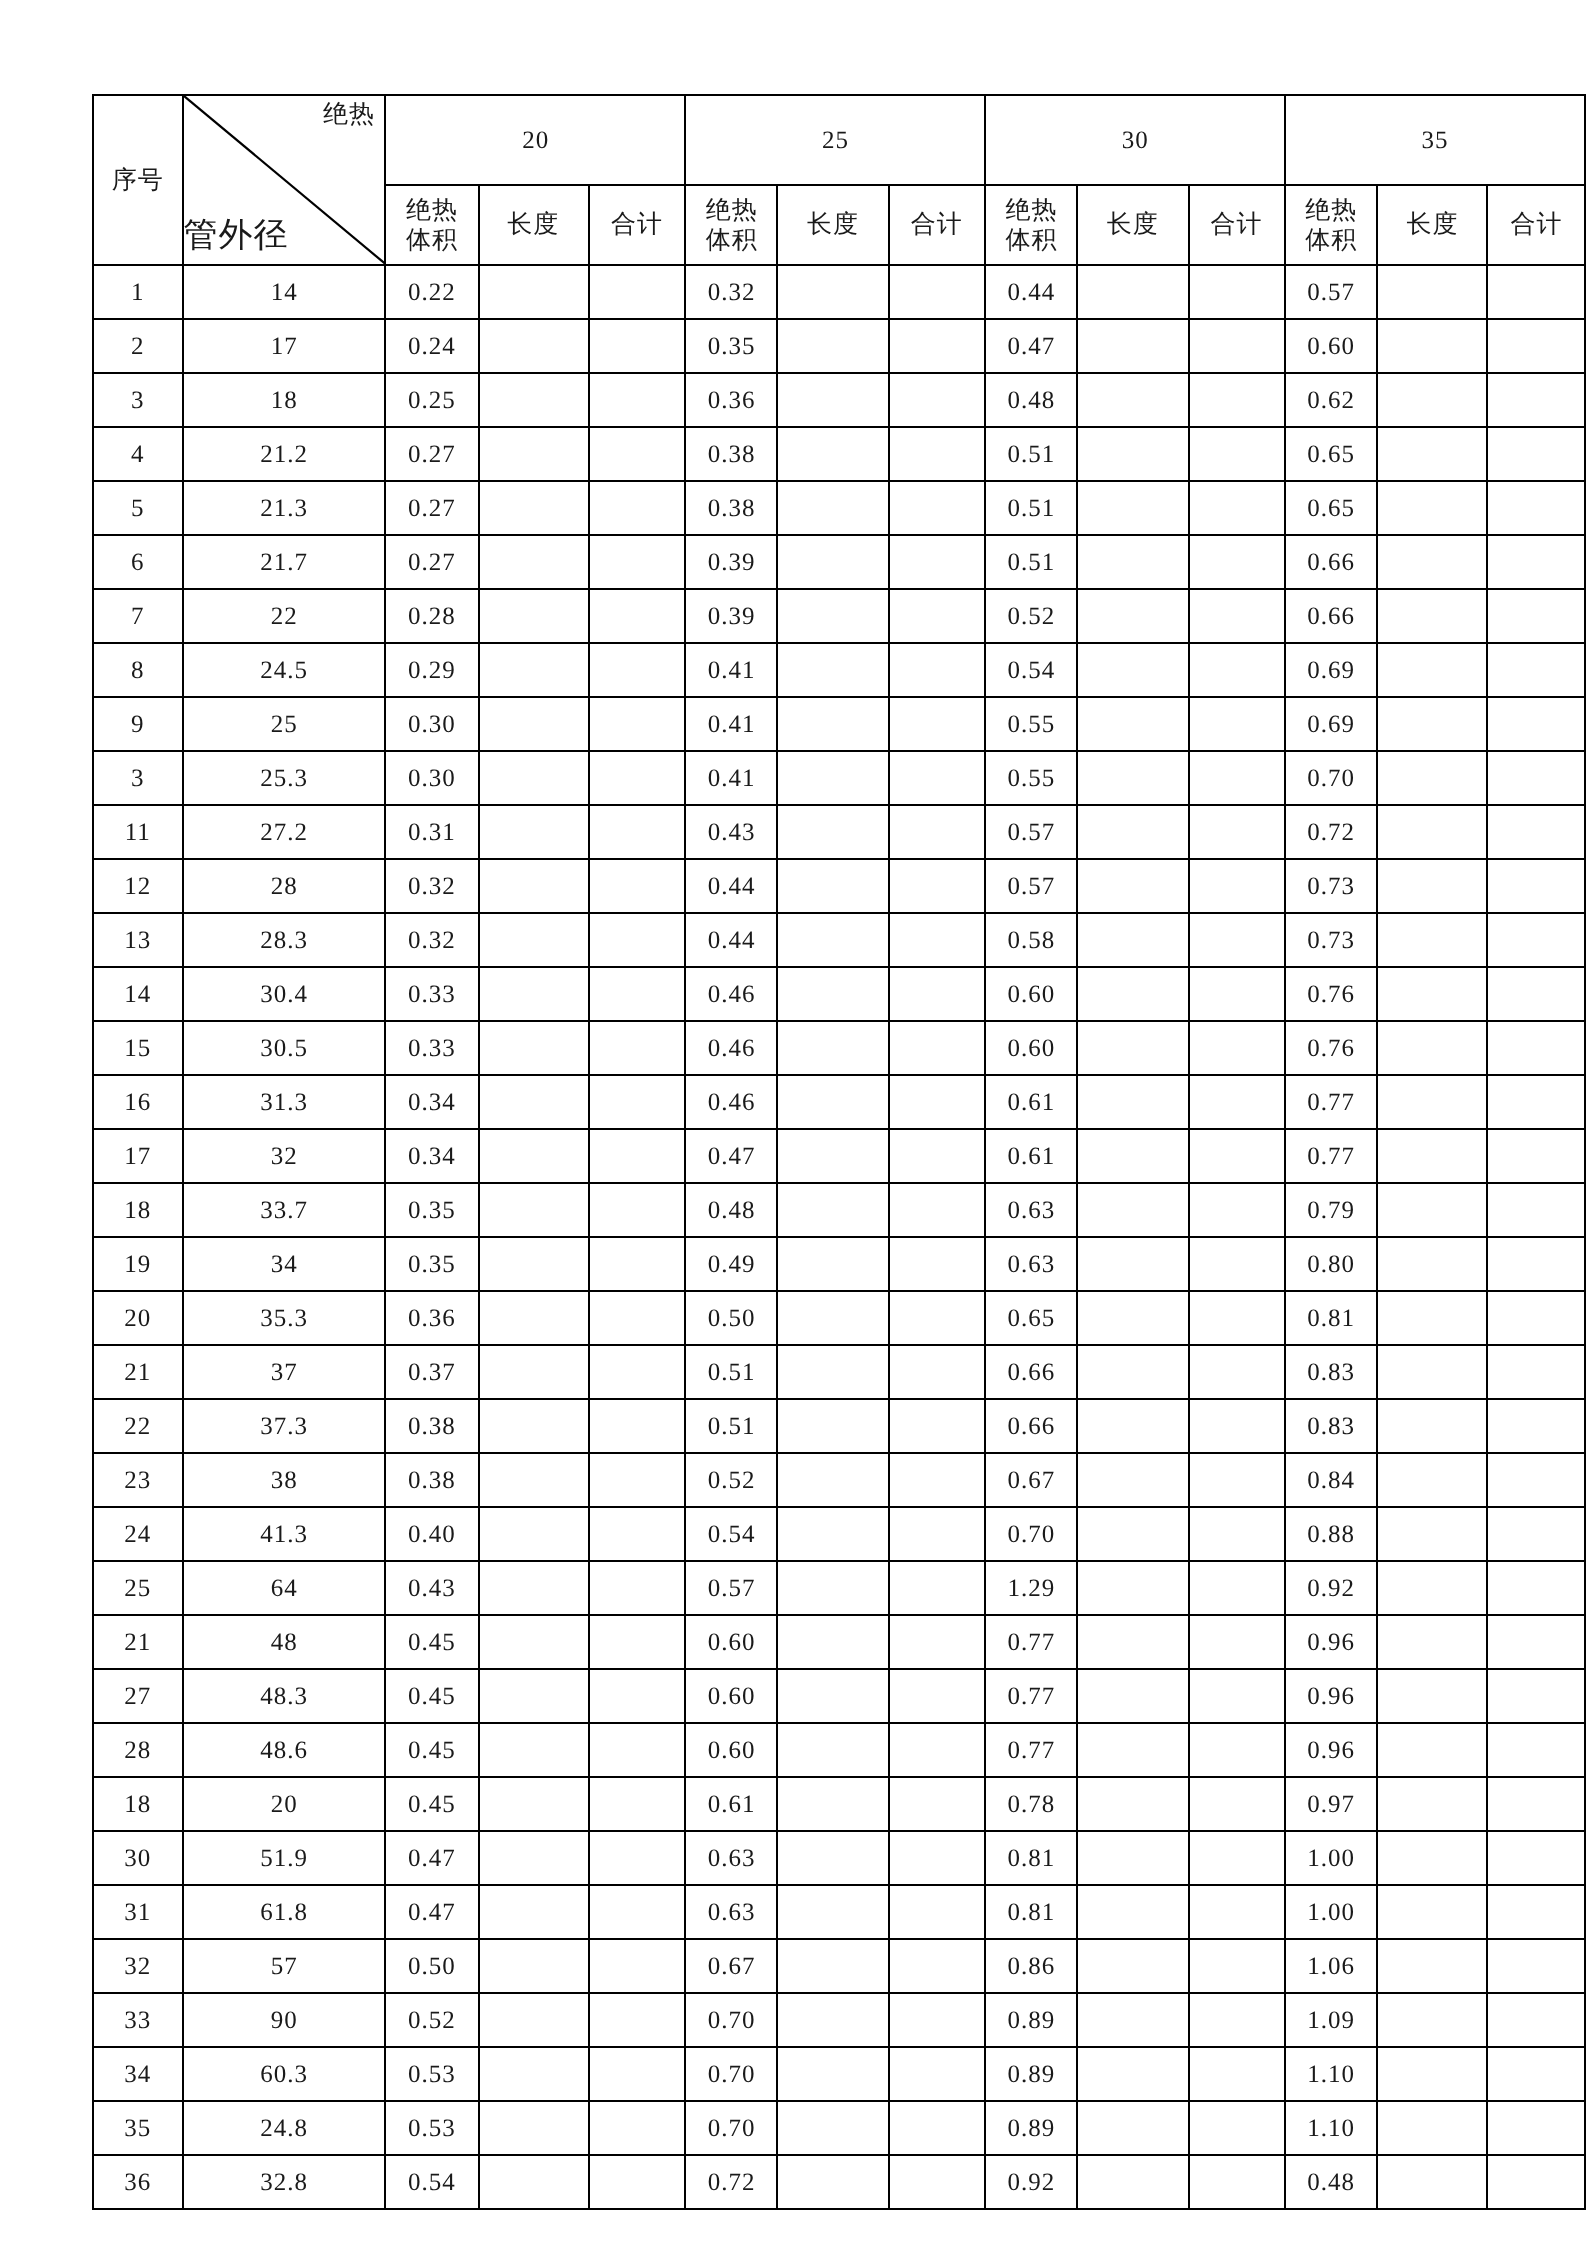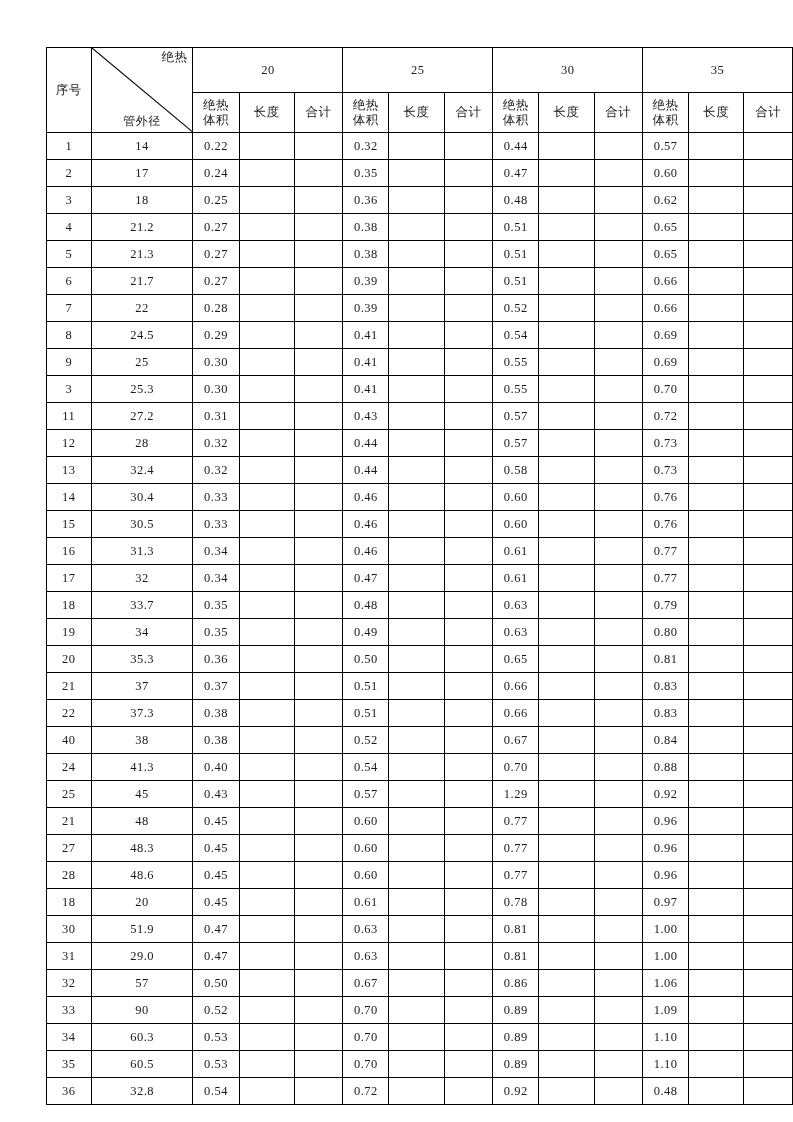--- a/index.html
+++ b/index.html
@@ -86,22 +86,22 @@
     top: 3px;
     font-size: 12.5px;
     line-height: 1.1;
     letter-spacing: 0.5px;
   }
   .diag-bottom {
     position: absolute;
     left: 6px;
     bottom: 4px;
     width: 100%;
-    text-align: center;
-    font-size: 12px;
+    text-align: left;
+    font-size: 17px;
     line-height: 1.1;
     letter-spacing: 0.5px;
     transform: translateX(-6px);
   }
 
   .group-label {
     font-size: 12.5px;
     letter-spacing: 1px;
   }
 
@@ -383,21 +383,21 @@
           <td class="num cell-yellow"></td>
           <td class="num cell-white">0.57</td>
           <td class="num cell-orange"></td>
           <td class="num cell-yellow"></td>
           <td class="num cell-white">0.73</td>
           <td class="num cell-orange"></td>
           <td class="num cell-yellow"></td>
         </tr>
         <tr class="data-row">
           <td class="num cell-white">13</td>
-          <td class="num cell-white">32.4</td>
+          <td class="num cell-white">28.3</td>
           <td class="num cell-white">0.32</td>
           <td class="num cell-orange"></td>
           <td class="num cell-yellow"></td>
           <td class="num cell-white">0.44</td>
           <td class="num cell-orange"></td>
           <td class="num cell-yellow"></td>
           <td class="num cell-white">0.58</td>
           <td class="num cell-orange"></td>
           <td class="num cell-yellow"></td>
           <td class="num cell-white">0.73</td>
@@ -542,21 +542,21 @@
           <td class="num cell-orange"></td>
           <td class="num cell-yellow"></td>
           <td class="num cell-white">0.66</td>
           <td class="num cell-orange"></td>
           <td class="num cell-yellow"></td>
           <td class="num cell-white">0.83</td>
           <td class="num cell-orange"></td>
           <td class="num cell-yellow"></td>
         </tr>
         <tr class="data-row">
-          <td class="num cell-white">40</td>
+          <td class="num cell-white">23</td>
           <td class="num cell-white">38</td>
           <td class="num cell-white">0.38</td>
           <td class="num cell-orange"></td>
           <td class="num cell-yellow"></td>
           <td class="num cell-white">0.52</td>
           <td class="num cell-orange"></td>
           <td class="num cell-yellow"></td>
           <td class="num cell-white">0.67</td>
           <td class="num cell-orange"></td>
           <td class="num cell-yellow"></td>
@@ -575,21 +575,21 @@
           <td class="num cell-yellow"></td>
           <td class="num cell-white">0.70</td>
           <td class="num cell-orange"></td>
           <td class="num cell-yellow"></td>
           <td class="num cell-white">0.88</td>
           <td class="num cell-orange"></td>
           <td class="num cell-yellow"></td>
         </tr>
         <tr class="data-row">
           <td class="num cell-white">25</td>
-          <td class="num cell-white">45</td>
+          <td class="num cell-white">64</td>
           <td class="num cell-white">0.43</td>
           <td class="num cell-orange"></td>
           <td class="num cell-yellow"></td>
           <td class="num cell-white">0.57</td>
           <td class="num cell-orange"></td>
           <td class="num cell-yellow"></td>
           <td class="num cell-white">1.29</td>
           <td class="num cell-orange"></td>
           <td class="num cell-yellow"></td>
           <td class="num cell-white">0.92</td>
@@ -671,21 +671,21 @@
           <td class="num cell-yellow"></td>
           <td class="num cell-white">0.81</td>
           <td class="num cell-orange"></td>
           <td class="num cell-yellow"></td>
           <td class="num cell-white">1.00</td>
           <td class="num cell-orange"></td>
           <td class="num cell-yellow"></td>
         </tr>
         <tr class="data-row">
           <td class="num cell-white">31</td>
-          <td class="num cell-white">29.0</td>
+          <td class="num cell-white">61.8</td>
           <td class="num cell-white">0.47</td>
           <td class="num cell-orange"></td>
           <td class="num cell-yellow"></td>
           <td class="num cell-white">0.63</td>
           <td class="num cell-orange"></td>
           <td class="num cell-yellow"></td>
           <td class="num cell-white">0.81</td>
           <td class="num cell-orange"></td>
           <td class="num cell-yellow"></td>
           <td class="num cell-white">1.00</td>
@@ -735,21 +735,21 @@
           <td class="num cell-yellow"></td>
           <td class="num cell-white">0.89</td>
           <td class="num cell-orange"></td>
           <td class="num cell-yellow"></td>
           <td class="num cell-white">1.10</td>
           <td class="num cell-orange"></td>
           <td class="num cell-yellow"></td>
         </tr>
         <tr class="data-row">
           <td class="num cell-white">35</td>
-          <td class="num cell-white">60.5</td>
+          <td class="num cell-white">24.8</td>
           <td class="num cell-white">0.53</td>
           <td class="num cell-orange"></td>
           <td class="num cell-yellow"></td>
           <td class="num cell-white">0.70</td>
           <td class="num cell-orange"></td>
           <td class="num cell-yellow"></td>
           <td class="num cell-white">0.89</td>
           <td class="num cell-orange"></td>
           <td class="num cell-yellow"></td>
           <td class="num cell-white">1.10</td>

